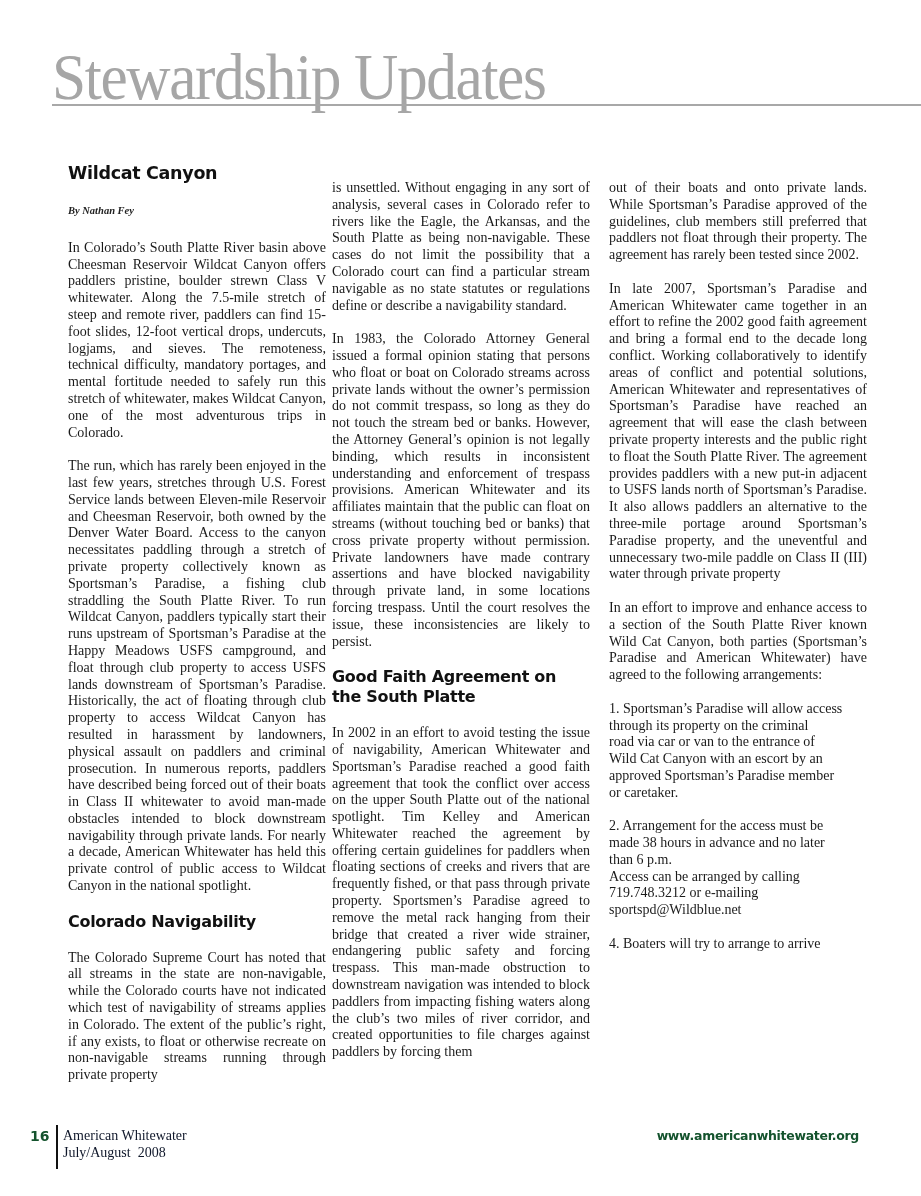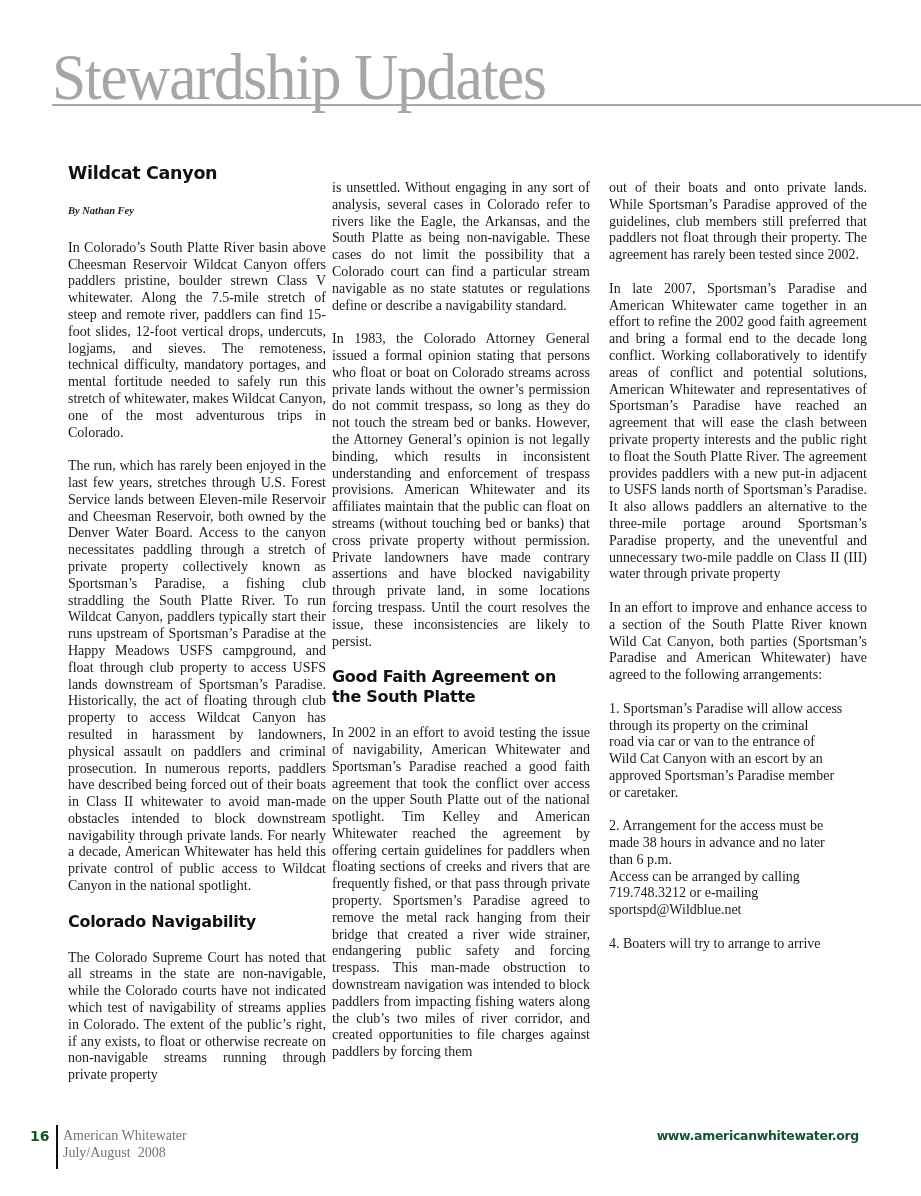--- a/index.html
+++ b/index.html
@@ -30,21 +30,21 @@
   .byline { font-style: italic; font-weight: bold; font-size: 10.5px; margin: 0 0 20px 0; color: #222; }
   .list-item { margin: 0 0 16.8px 0; }
   .list-item span { display: block; }
   .footer-page {
     position: absolute; left: 30px; top: 1128px;
     font-family: "DejaVu Sans", sans-serif; font-weight: bold; font-size: 14px; color: #14532d;
   }
   .footer-rule { position: absolute; left: 56px; top: 1125px; width: 1.5px; height: 44px; background: #111; }
   .footer-pub {
     position: absolute; left: 63px; top: 1127px;
-    font-family: "Liberation Serif", serif; font-size: 14px; line-height: 17px; color: #737373;
+    font-family: "Liberation Serif", serif; font-size: 14px; line-height: 17px; color: #0f172a;
   }
   .footer-url {
     position: absolute; right: 62px; top: 1128px;
     font-family: "DejaVu Sans", sans-serif; font-weight: bold; font-size: 12.5px; color: #14532d; letter-spacing: -0.3px;
   }
 </style>
 </head>
 <body>
 
 <h1 class="page-title">Stewardship Updates</h1>

